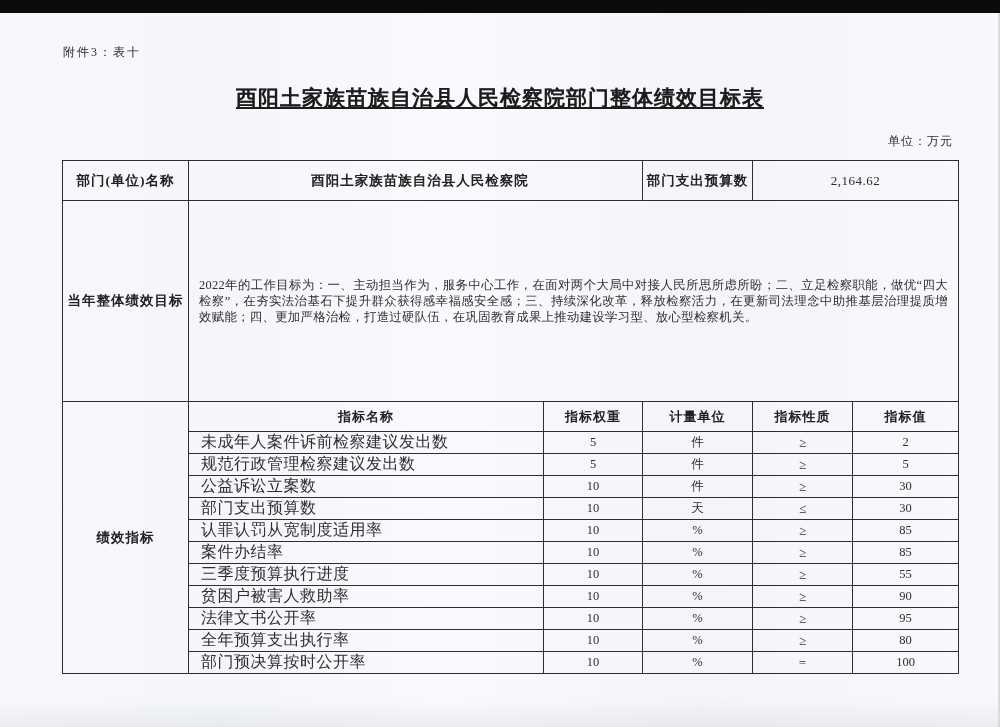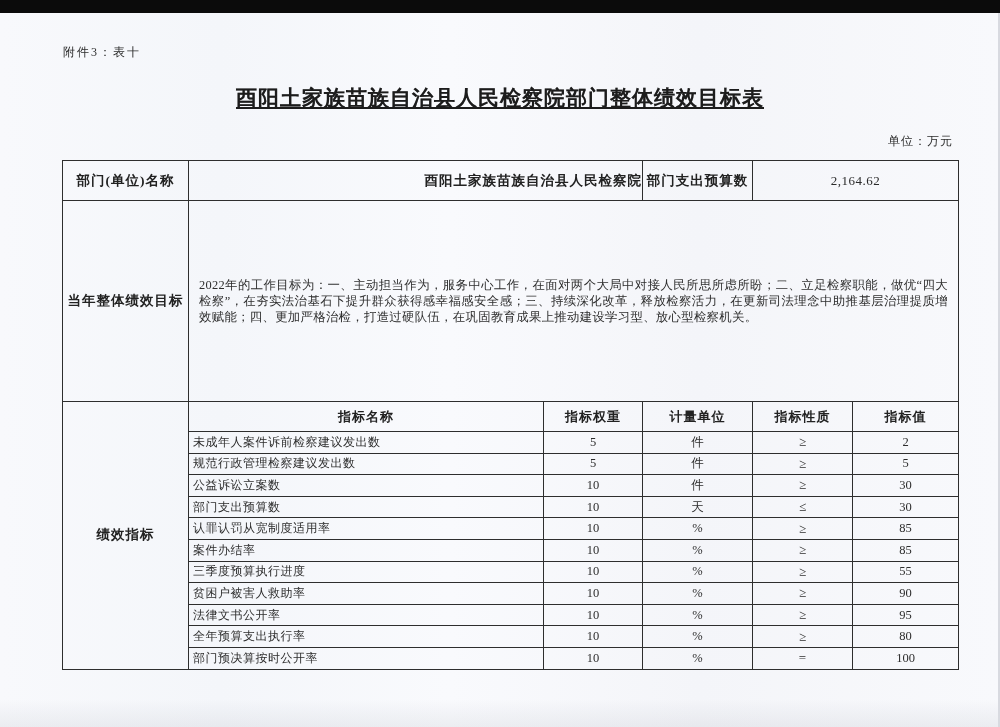--- a/index.html
+++ b/index.html
@@ -48,36 +48,36 @@
   }
   .row-dept { height:40px; }
   .row-goal { height:201px; }
   .row-ihead { height:30px; }
   .row-ind { height:21.6px; }
   .label-cell {
     font-weight:bold; font-size:13.5px; text-align:center;
     letter-spacing:1px; color:#222;
   }
   .dept-name-value {
-    font-weight:bold; font-size:13.5px; text-align:right;
+    font-weight:bold; font-size:13.5px; text-align:center;
     padding-left:9px; letter-spacing:1px; color:#222;
   }
   .budget-value {
     text-align:center; font-size:13px; color:#2a2a2a; letter-spacing:0.5px;
   }
   .goal-text {
     font-size:12.4px; line-height:16px; color:#2e2e2e;
     padding:0 10px; text-align:justify; vertical-align:middle;
     letter-spacing:0.3px;
   }
   th.ihead {
     font-weight:bold; font-size:13px; text-align:center; color:#222;
     letter-spacing:1px;
   }
-  td.c0 { text-align:left; padding-left:4px; font-size:12px; letter-spacing:0.5px; color:#2e2e2e; }
+  td.c0 { text-align:left; padding-left:12px; font-size:16px; letter-spacing:0.5px; color:#2e2e2e; }
   td.c1, td.c2, td.c3, td.c4 { text-align:center; font-size:12.5px; color:#2e2e2e; }
   td.c3 { font-size:13px; }
 </style>
 </head>
 <body>
 
 <div class="screen">
   <div class="scan-band-top"></div>
   <div class="page">
 

